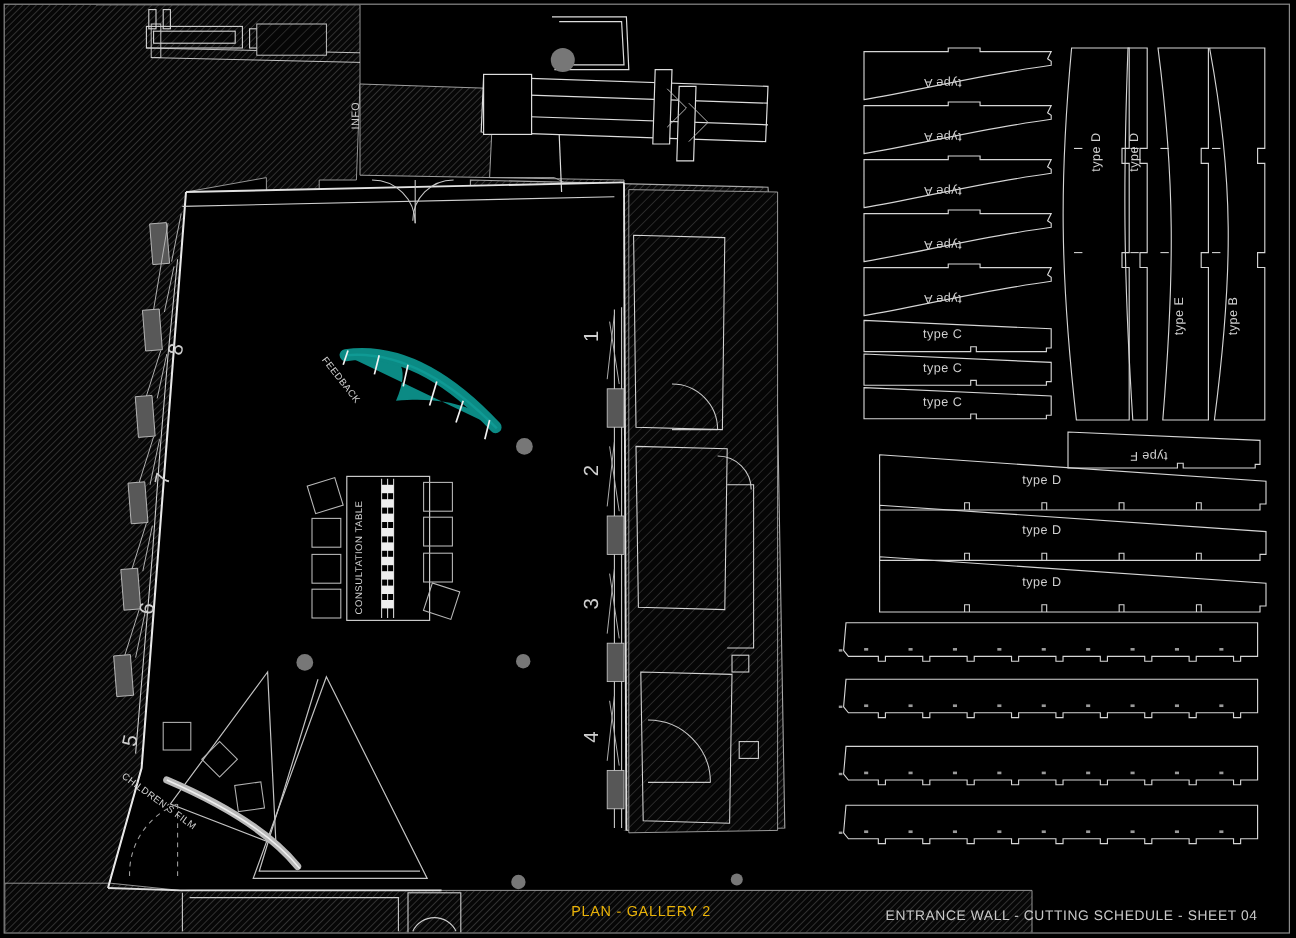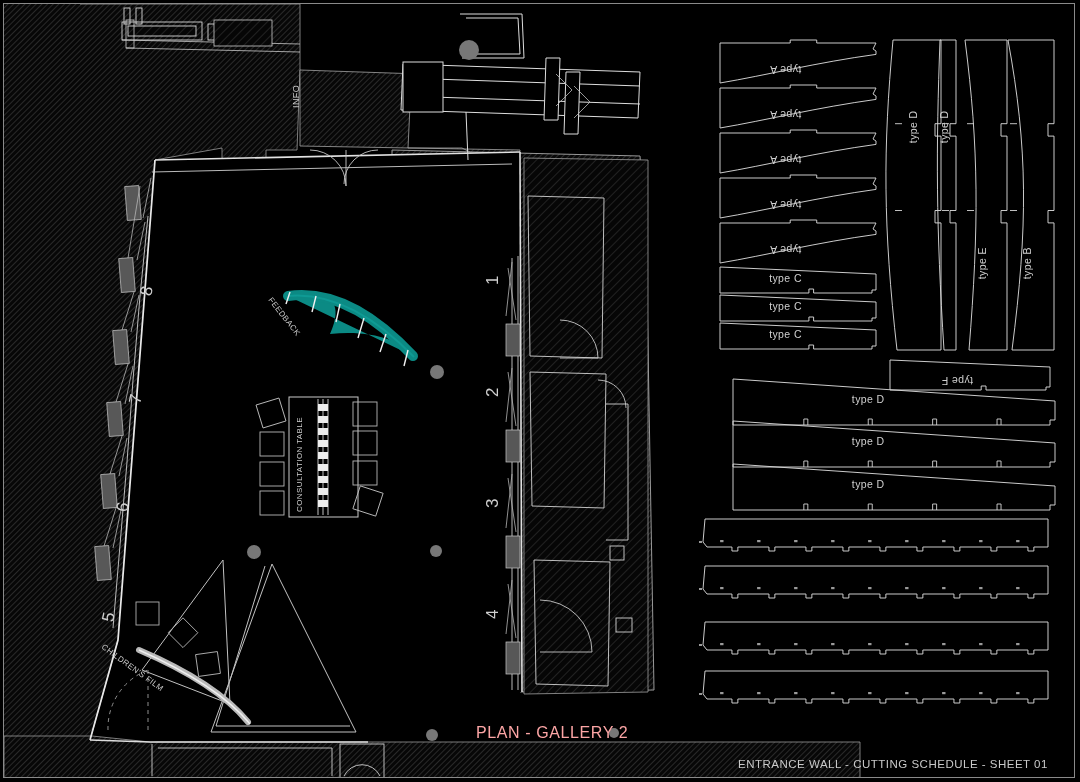--- a/index.html
+++ b/index.html
@@ -7,22 +7,22 @@
   body{width:1080px;height:782px;overflow:hidden;
        font-family:"Liberation Sans",sans-serif;}
   #sheet{position:relative;width:1080px;height:782px;background:#000;}
   #frame{position:absolute;left:3px;top:3px;width:1072px;height:775px;
          border:1px solid #8a8a8a;box-sizing:border-box;pointer-events:none;}
   svg{position:absolute;left:0;top:0;}
   .txt{fill:#cfcfcf;font-family:"Liberation Sans",sans-serif;}
   .titleblock{position:absolute;left:738px;top:726px;color:#c9c9c9;
               font-size:11.5px;line-height:15.6px;letter-spacing:.5px;
               white-space:pre;}
-  .planlabel{position:absolute;left:476px;top:724px;color:#fca5a5;
-             font-size:16px;letter-spacing:.6px;white-space:nowrap;}
+  .planlabel{position:absolute;left:476px;top:752px;color:#eab308;
+             font-size:12px;letter-spacing:.6px;white-space:nowrap;}
 </style>
 </head>
 <body>
 
 <div id="sheet">
 
   <svg id="plan-svg" width="1080" height="782">
     <defs>
       <pattern id="hatch" width="4" height="4" patternUnits="userSpaceOnUse" patternTransform="rotate(45)">
         <rect width="4" height="4" fill="#070707"></rect>
@@ -445,17 +445,17 @@
           <rect x="699" y="693" width="3" height="2" fill="#9a9a9a"></rect>
         </g>
       </g>
   </svg>
 
   <div id="frame"></div>
 
   <div class="planlabel">PLAN - GALLERY 2</div>
 
   <div class="titleblock">
-    <div>ENTRANCE WALL - CUTTING SCHEDULE - SHEET 01</div>
+    <div>ENTRANCE WALL - CUTTING SCHEDULE - SHEET 04</div>
     
     
   </div>
 </div>
 
 </body></html>

